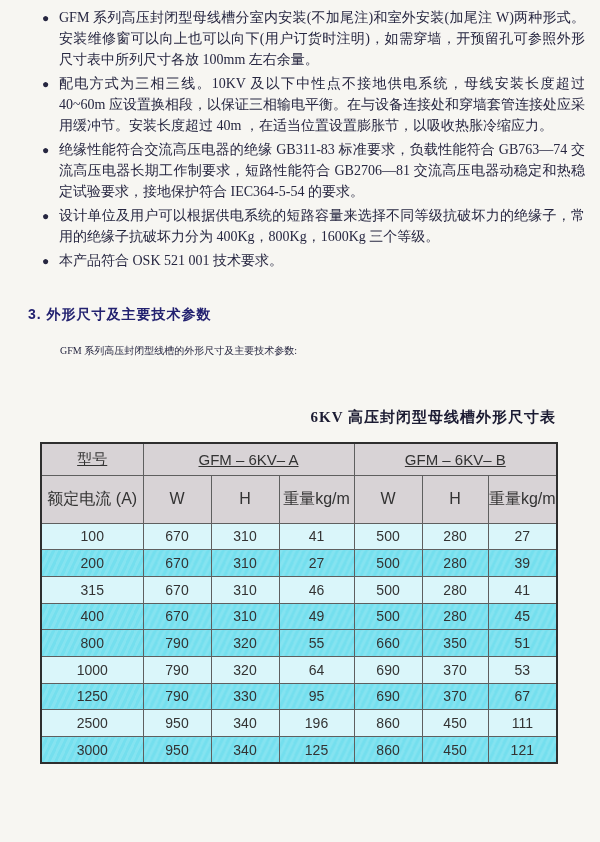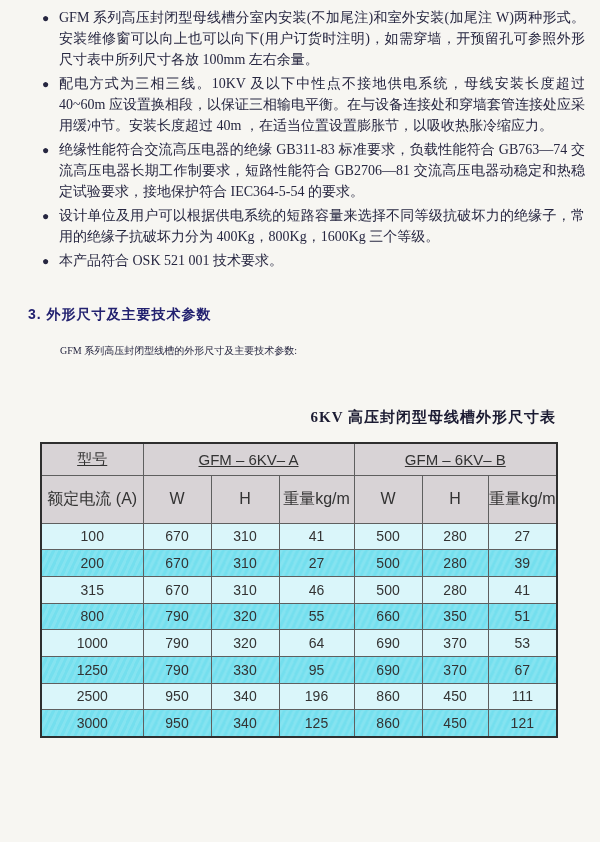--- a/index.html
+++ b/index.html
@@ -185,20 +185,29 @@
         <tr class="row-light">
           <td>315</td>
           <td>670</td>
           <td>310</td>
           <td>46</td>
           <td>500</td>
           <td>280</td>
           <td>41</td>
         </tr>
         <tr class="row-dark">
+          <td>400</td>
+          <td>670</td>
+          <td>310</td>
+          <td>49</td>
+          <td>500</td>
+          <td>280</td>
+          <td>45</td>
+        </tr>
+        <tr class="row-dark">
           <td>800</td>
           <td>790</td>
           <td>320</td>
           <td>55</td>
           <td>660</td>
           <td>350</td>
           <td>51</td>
         </tr>
         <tr class="row-light">
           <td>1000</td>

